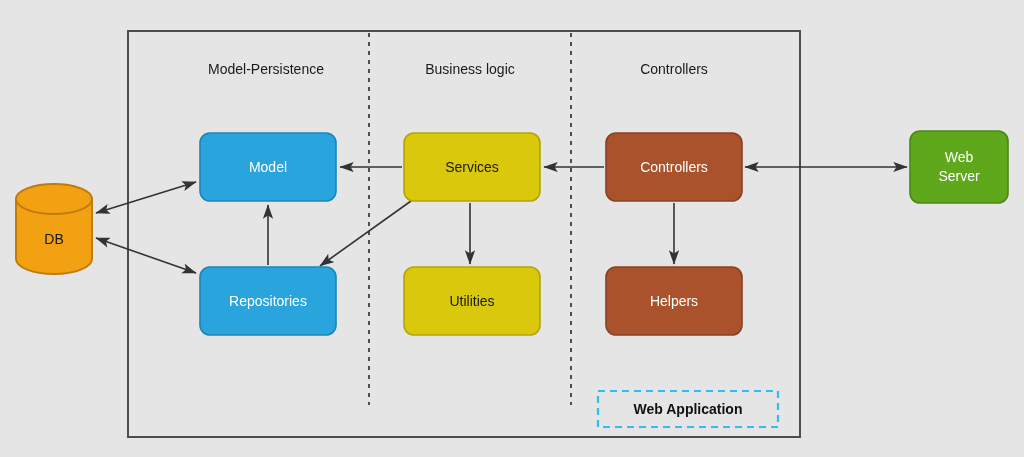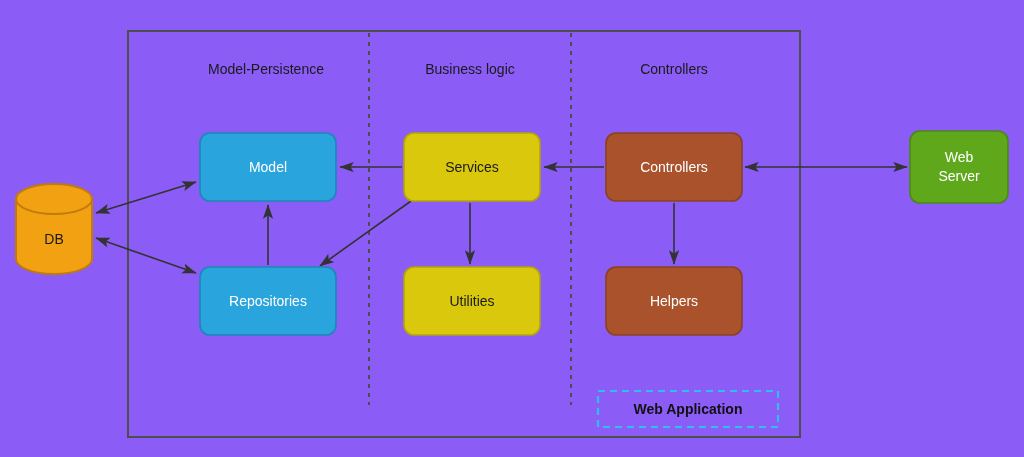--- a/index.html
+++ b/index.html
@@ -7,21 +7,21 @@
     padding: 0;
     background: #ffffff;
   }
   body {
     font-family: "Liberation Sans", sans-serif;
   }
   #diagram-root {
     position: relative;
     width: 1024px;
     height: 457px;
-    background: #8b5cf6;
+    background: #e5e5e5;
     overflow: hidden;
   }
   svg#arch-svg {
     display: block;
     width: 1024px;
     height: 457px;
   }
   .node-label {
     font-family: "Liberation Sans", sans-serif;
     font-size: 14px;

